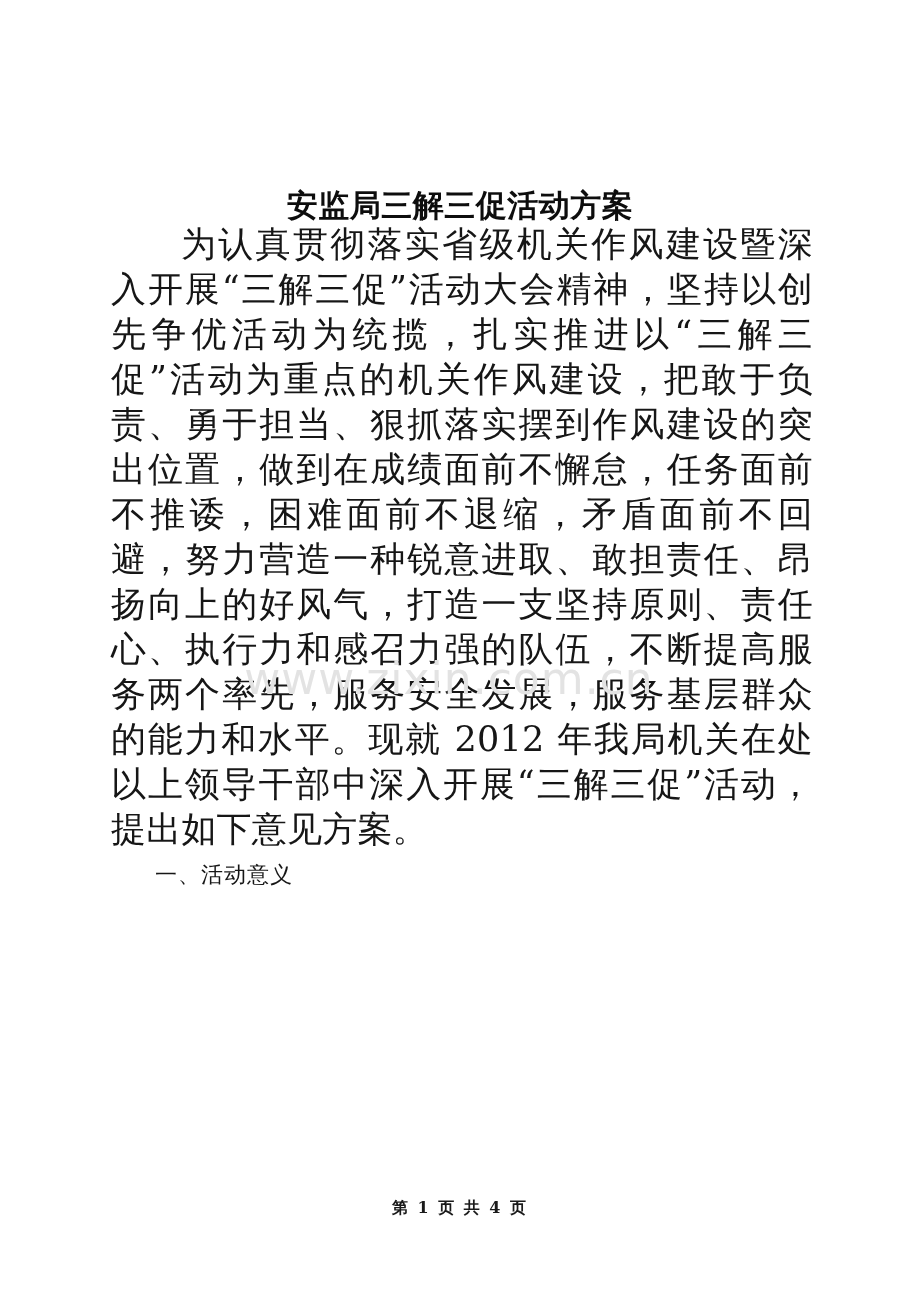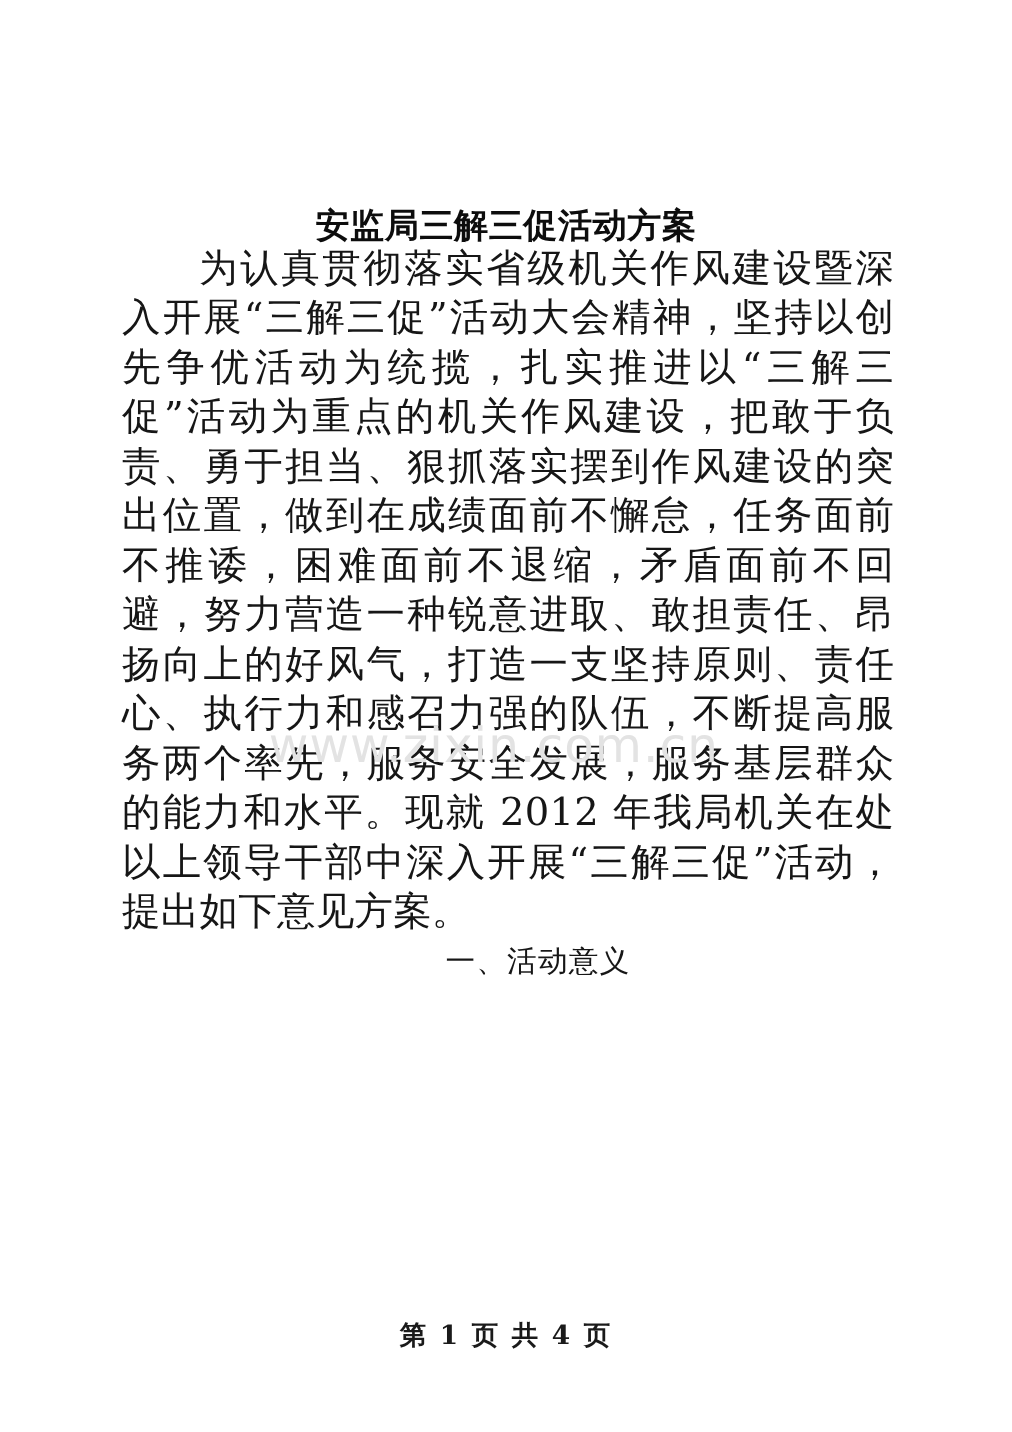--- a/index.html
+++ b/index.html
@@ -52,28 +52,27 @@
     margin: 0;
     font-family: "DejaVu Serif", "Liberation Serif", serif;
     font-weight: 400;
     letter-spacing: 0.2px;
     word-break: break-all;
   }
   .para.indented { text-indent: 2em; }
 
   
   .section-heading {
-    font-size: 27px;
+    font-size: 22px;
     line-height: 45px;
     text-indent: 2em;
     color: #161616;
     margin: 0;
     font-family: "DejaVu Serif", "Liberation Serif", serif;
     letter-spacing: 1px;
-    text-align: center;
   }
 
   
   .watermark {
     position: absolute;
     left: 214px;
     top: 613px;
     width: 470px;
     text-align: center;
     font-family: "DejaVu Sans", "Liberation Sans", sans-serif;
@@ -89,21 +88,21 @@
 
   
   .footer {
     position: absolute;
     left: 0;
     top: 1198px;
     width: 920px;
     text-align: center;
     font-family: "DejaVu Serif", "Liberation Serif", serif;
     font-weight: bold;
-    font-size: 24px;
+    font-size: 16px;
     letter-spacing: 2px;
     color: #1a1a1a;
     white-space: nowrap;
   }
 </style>
 </head>
 <body>
 
 <div class="page">
 

